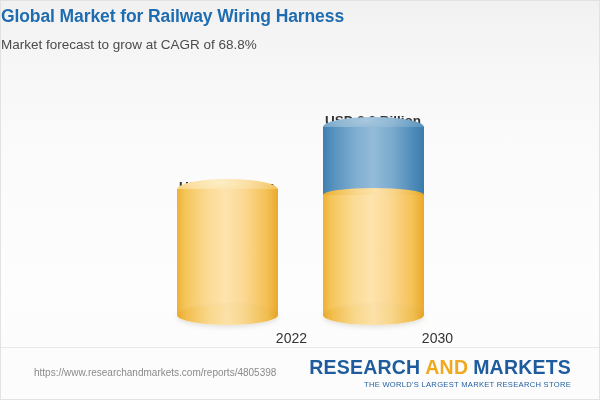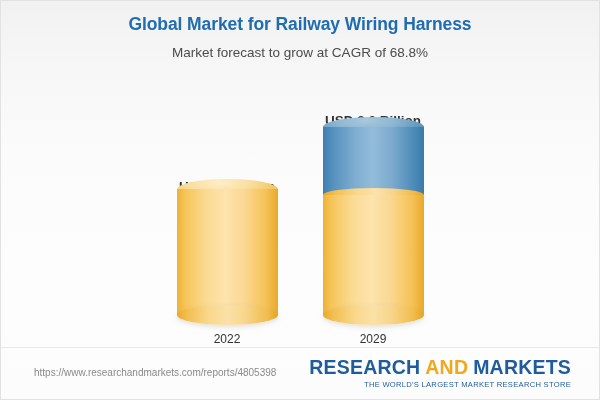--- a/index.html
+++ b/index.html
@@ -22,22 +22,22 @@
     border: 1px solid #e2e2e2;
     background: linear-gradient(180deg, #f1f1f1 0%, #f7f7f7 18%, #fbfbfb 40%, #fdfdfd 70%, #fcfcfc 100%);
   }
 
   
   .header {
     position: absolute;
     top: 0;
     left: 0;
     width: 598px;
-    text-align: center;
-    padding-top: 12px;
+    text-align: left;
+    padding-top: 4px;
   }
   .chart-title {
     font-size: 17.5px;
     font-weight: bold;
     color: #1f6cb0;
     letter-spacing: -0.1px;
     line-height: 22px;
     margin: 0;
   }
   .chart-subtitle {
@@ -161,22 +161,22 @@
       #e8a82c 0%, #f2bf52 12%, #f9d990 35%, #fce2ab 52%,
       #f8d488 70%, #efba49 90%, #e3a122 100%);
   }
 
   
   .axis-label {
     position: absolute;
     bottom: 0;
     left: 0;
     width: 160px;
-    text-align: center;
-    font-size: 12px;
+    text-align: right;
+    font-size: 14px;
     color: #333333;
   }
 
   
   .footer {
     position: absolute;
     left: 0;
     bottom: 0;
     width: 598px;
     height: 51px;
@@ -251,21 +251,21 @@
           <div class="cyl-body"></div>
         </div>
 
         <div class="cyl-seg seg-yellow" style="height:120px;">
           <div class="seam" style="top:-7px;"></div>
           <div class="cyl-body"></div>
           <div class="cyl-bottom"></div>
         </div>
       </div>
 
-      <div class="axis-label">2029</div>
+      <div class="axis-label">2030</div>
     </div>
 
   </div>
 
   <div class="footer">
     <div class="footer-url">https://www.researchandmarkets.com/reports/4805398</div>
 
     <div class="logo">
       <div class="logo-wordmark"><span class="logo-research">RESEARCH</span><span class="logo-and" style="margin:0 5px;">AND</span><span class="logo-markets">MARKETS</span></div>
       <div class="logo-tagline">THE WORLD'S LARGEST MARKET RESEARCH STORE</div>

